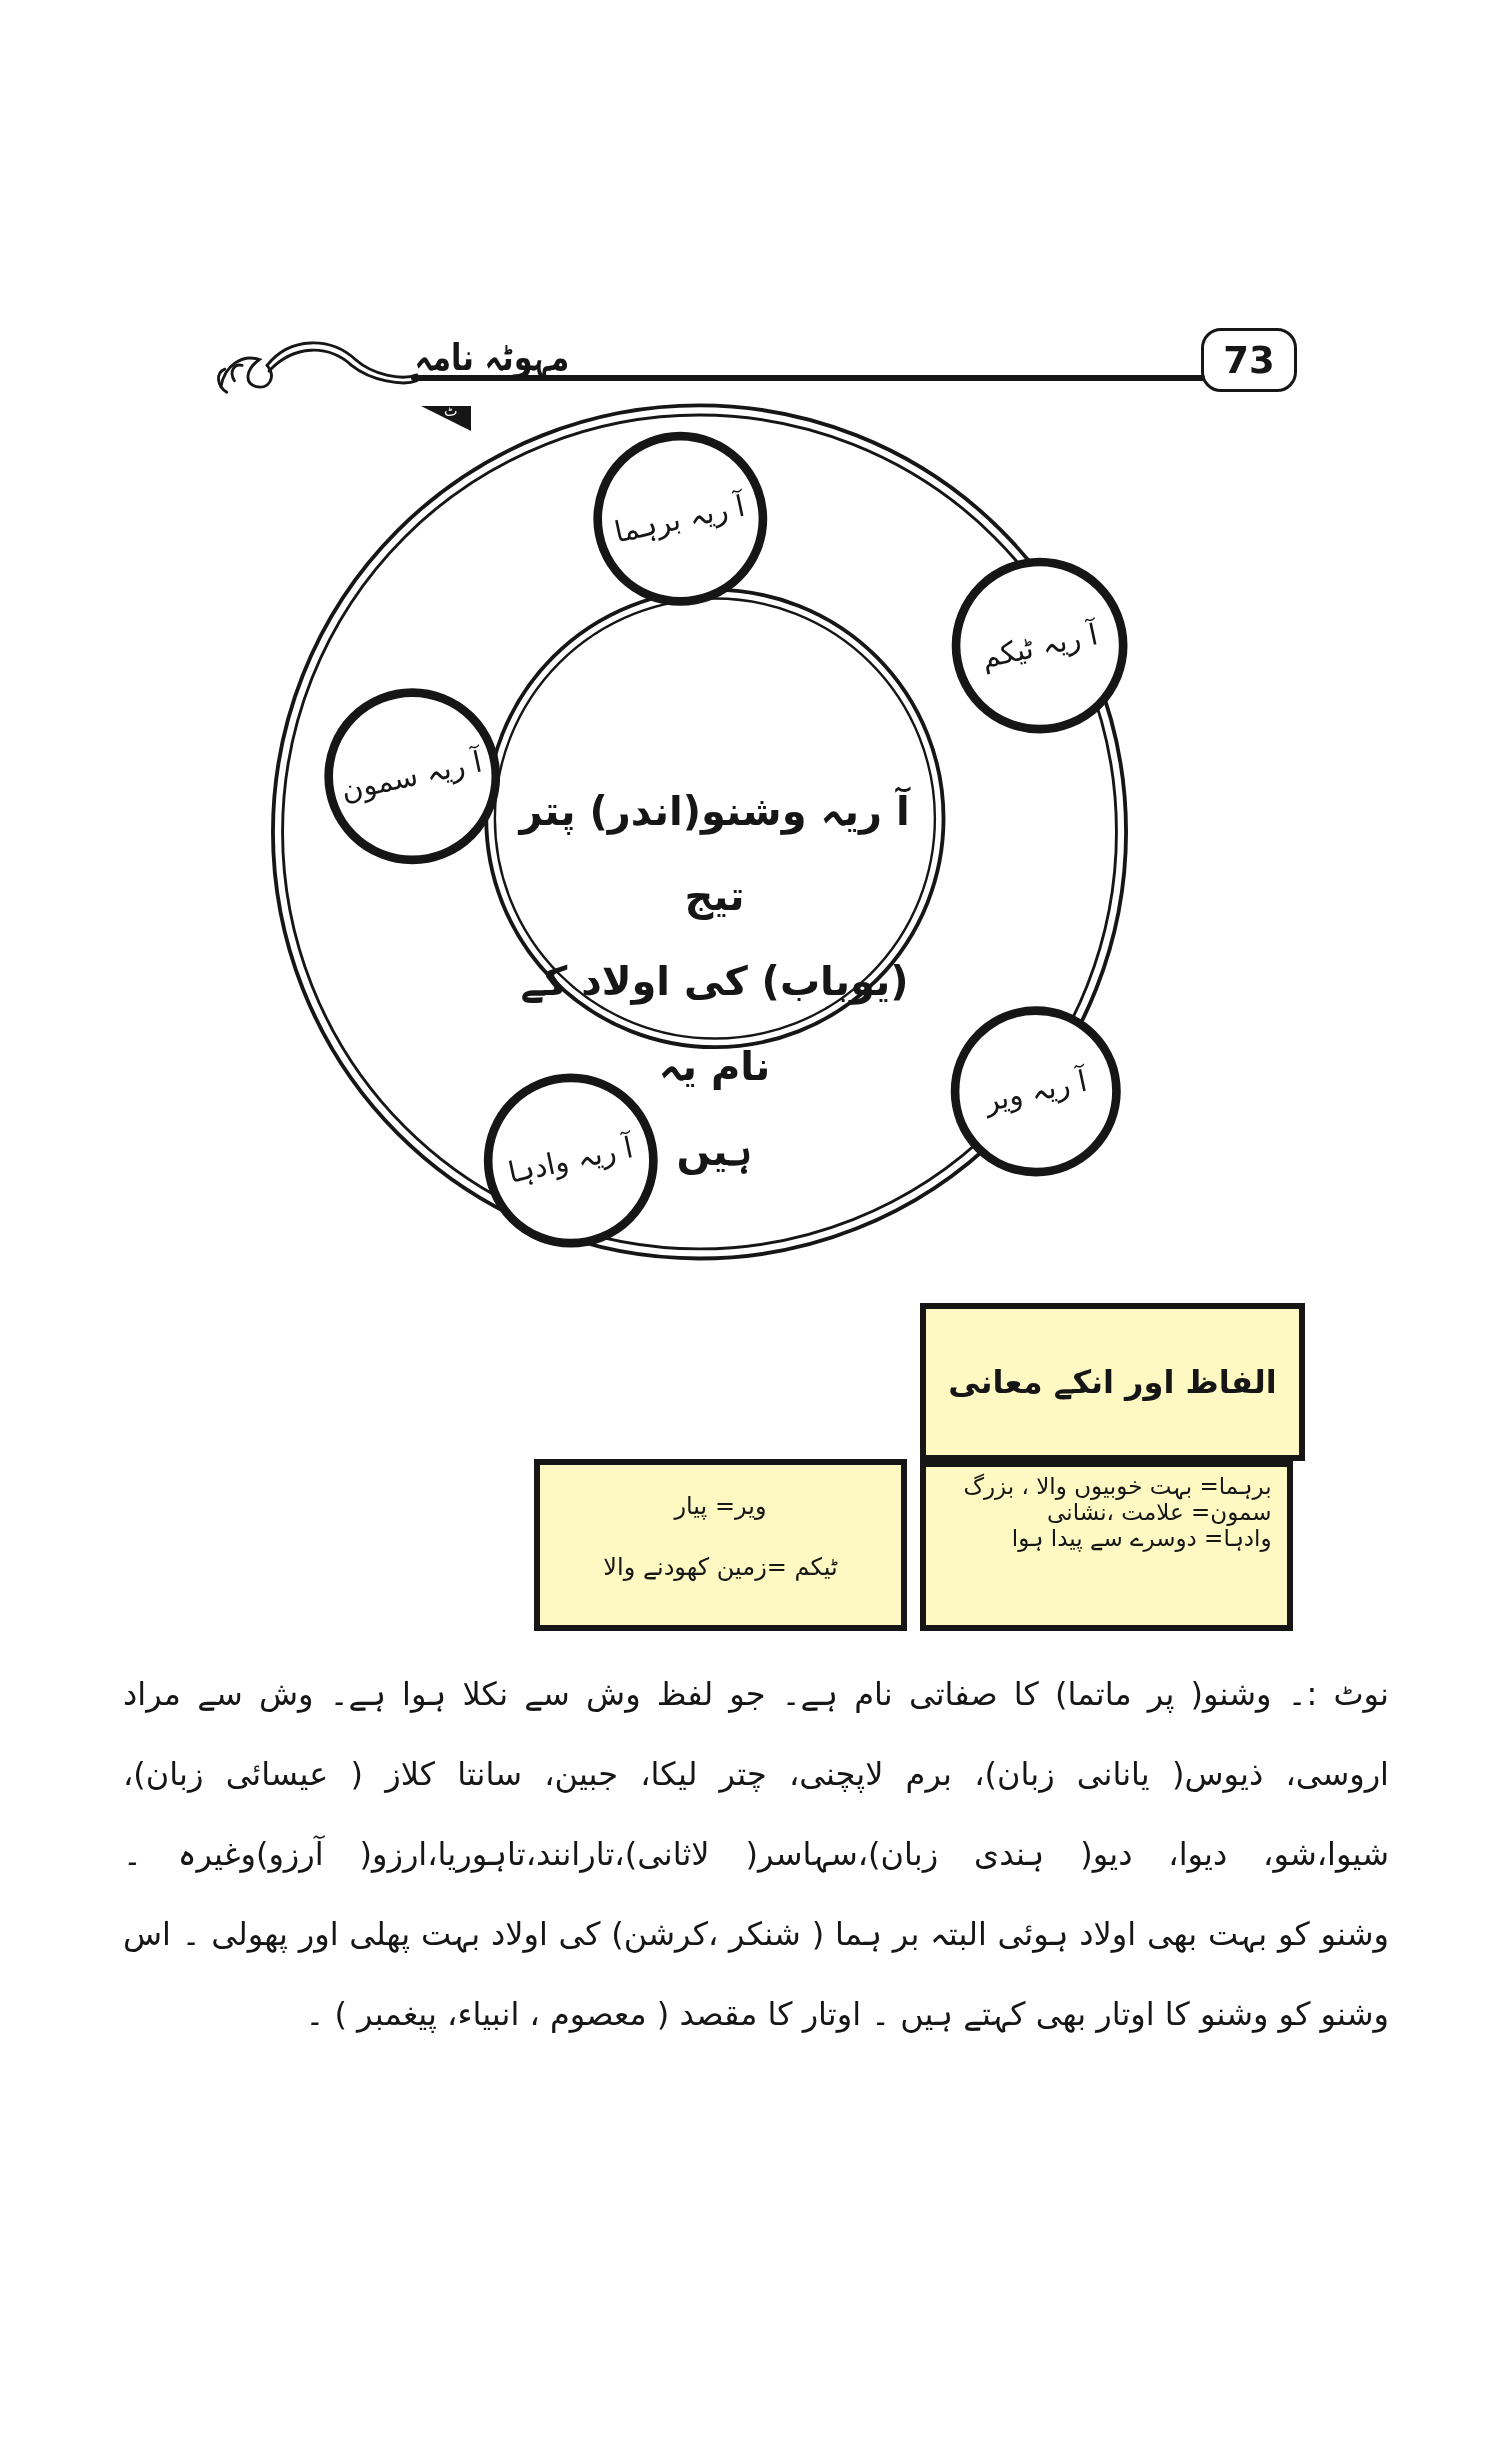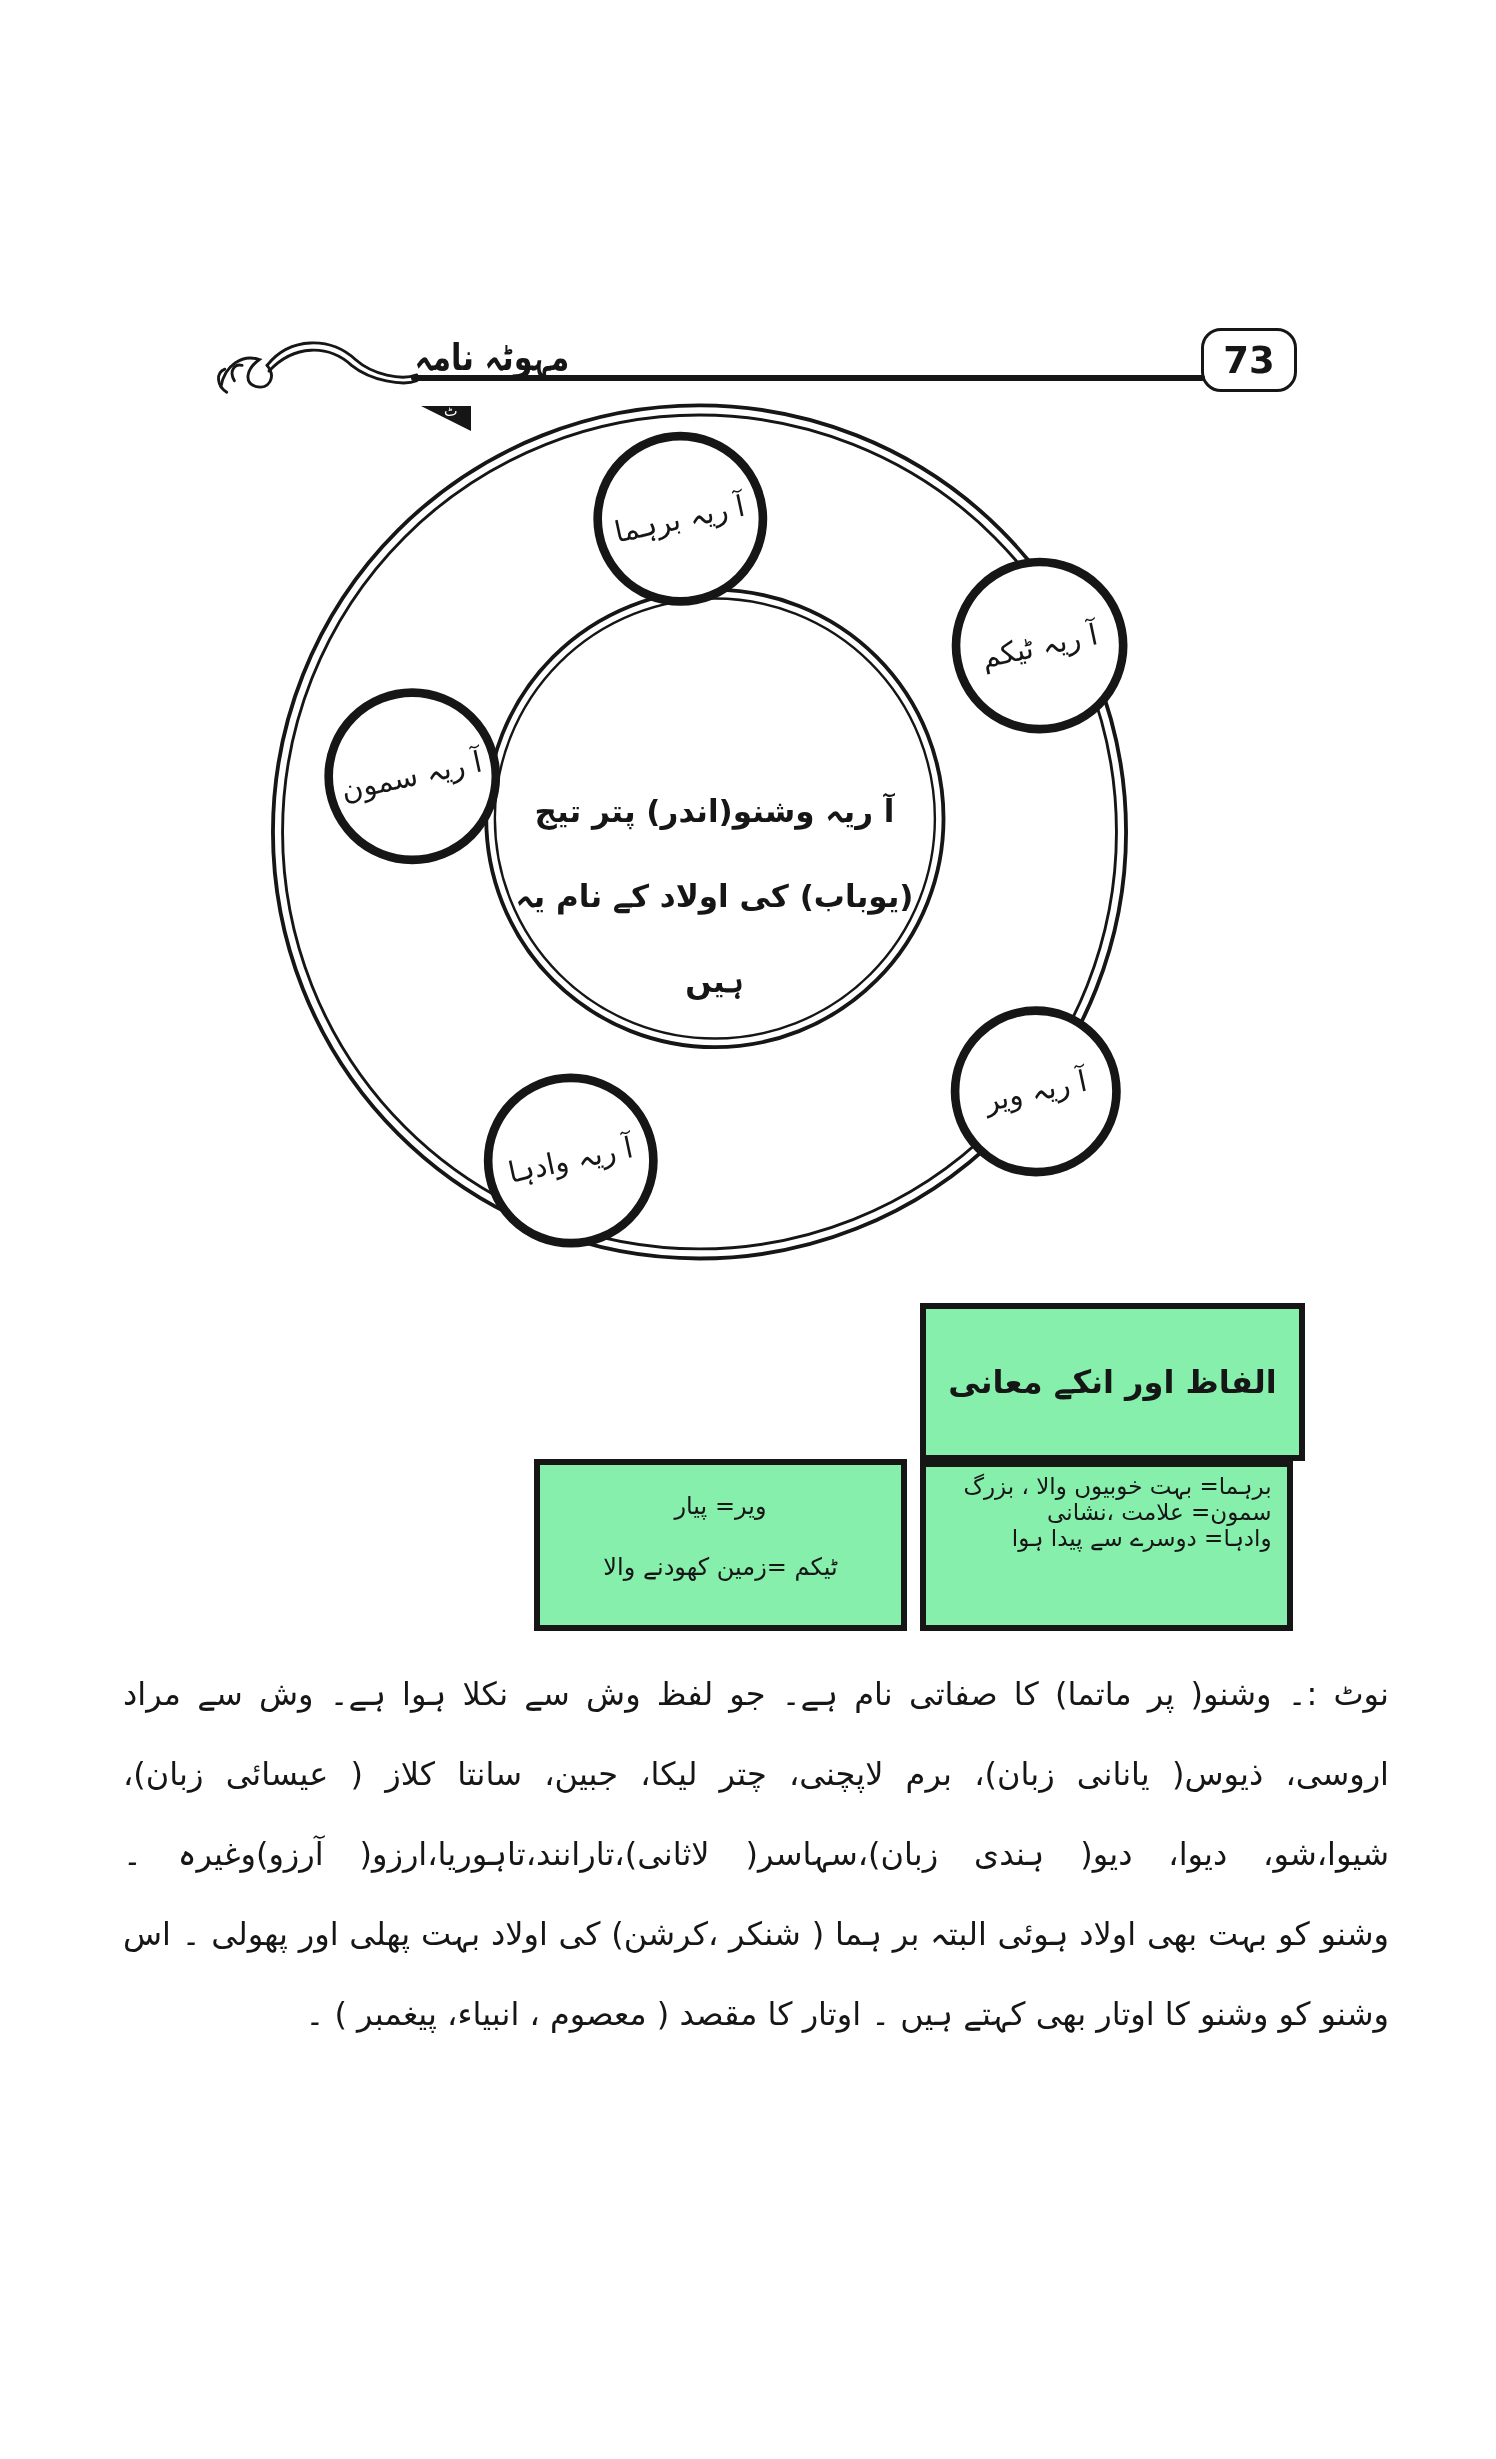--- a/index.html
+++ b/index.html
@@ -29,34 +29,34 @@
   .page-badge{
     left:1201px;top:328px;width:90px;height:58px;
     border:3.8px solid #161616;border-radius:20px;
     display:flex;align-items:center;justify-content:center;
     font-size:37px;font-weight:bold;
   }
 
   
   .center-caption{
     left:484px;top:769px;width:461px;
-    font-size:31px;font-weight:bold;text-align:center;line-height:85px;
+    font-size:40px;font-weight:bold;text-align:center;line-height:85px;
   }
   .sat-label{
     width:307px;height:48px;line-height:48px;text-align:center;
     font-size:29px;white-space:nowrap;transform:rotate(-12deg);
   }
   .sat-brahma{left:526px;top:495px;}
   .sat-teekam{left:886px;top:622px;}
   .sat-samoon{left:258px;top:752px;}
   .sat-veer  {left:882px;top:1067px;}
   .sat-wadha {left:417px;top:1136px;}
 
   
-  .g-box{border:6.7px solid #161616;background:#86efac;}
+  .g-box{border:6.7px solid #161616;background:#fef9c3;}
   .g-title{
     left:920px;top:1303px;width:373px;height:146px;
     display:flex;align-items:center;justify-content:center;
     font-size:32px;font-weight:bold;
   }
   .g-right{left:920px;top:1461px;width:373px;height:170px;
     display:flex;flex-direction:column;justify-content:flex-start;
     padding:5.8px 0;box-sizing:border-box;}
   .g-right .g-row{font-size:23px;text-align:right;padding:0 15.4px;}
   .g-left{left:534px;top:1459px;width:373px;height:172px;box-sizing:border-box;padding-top:27px;}

